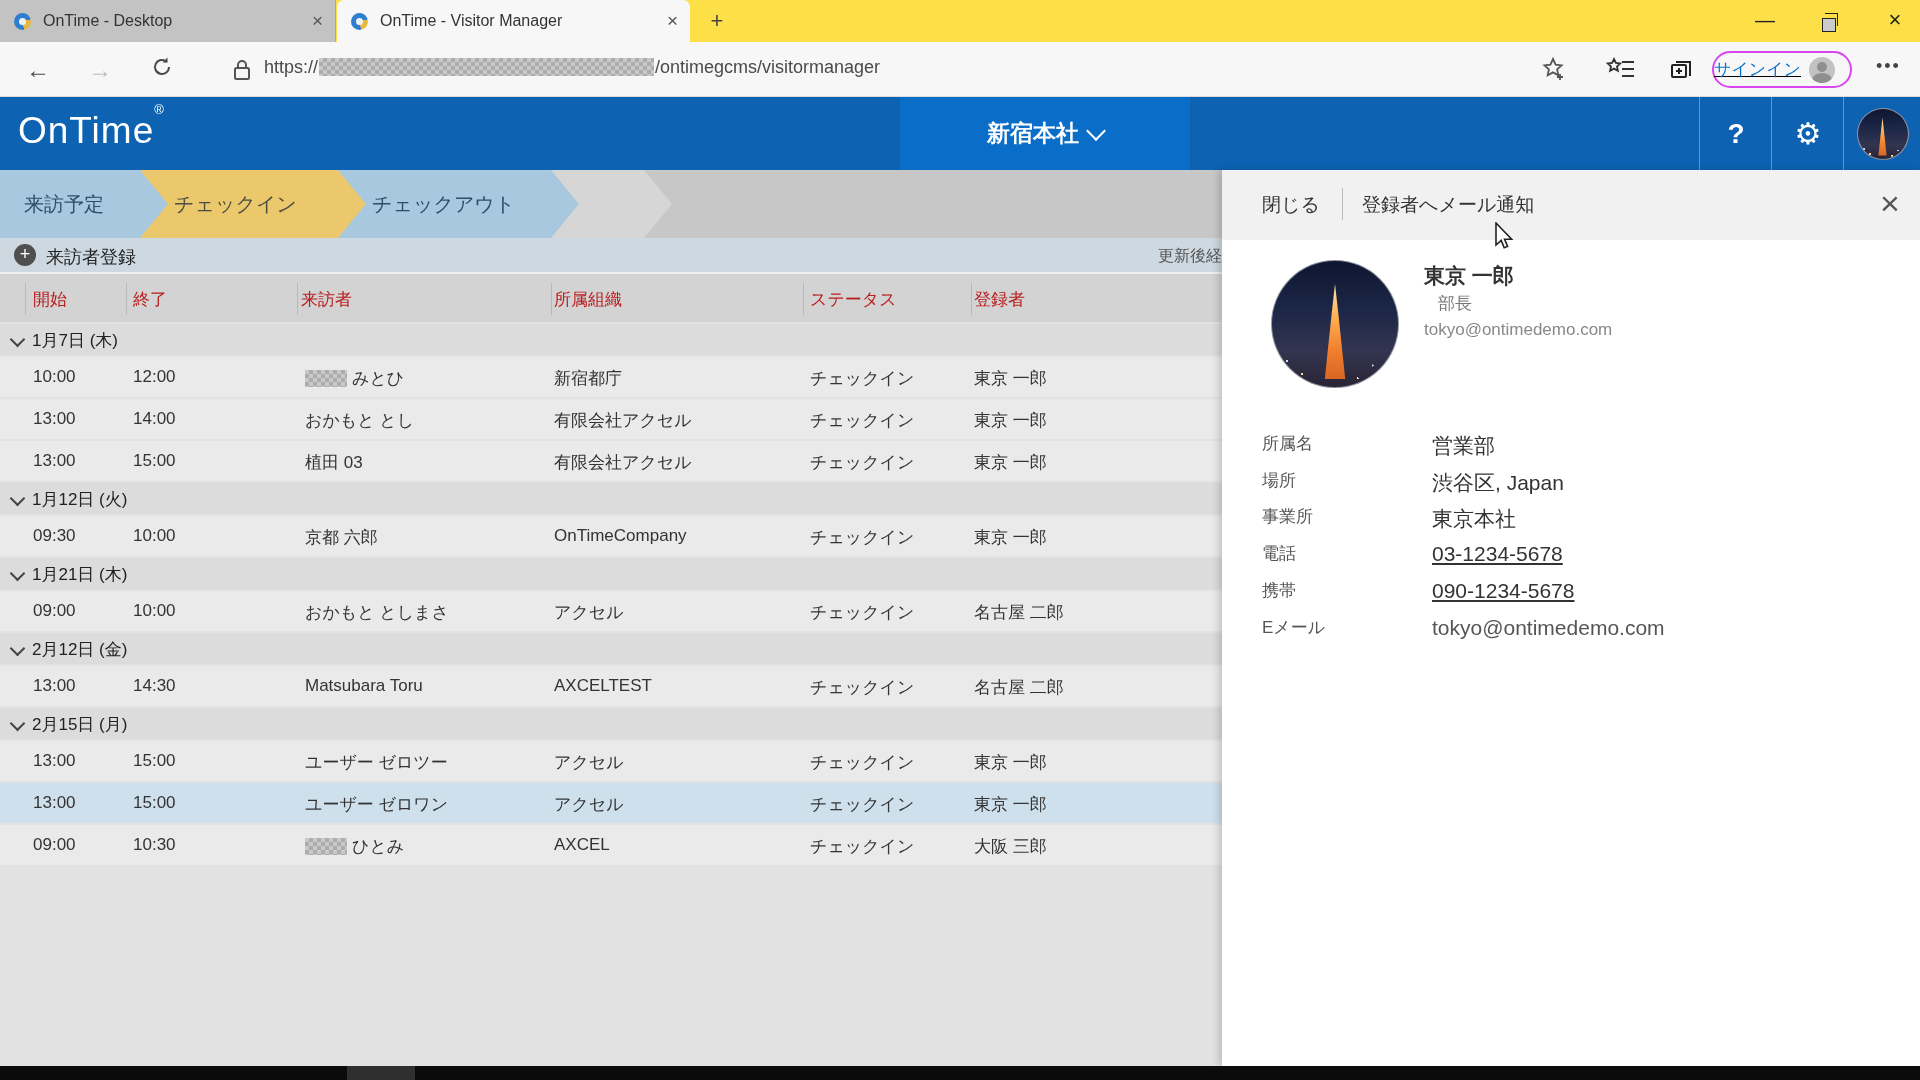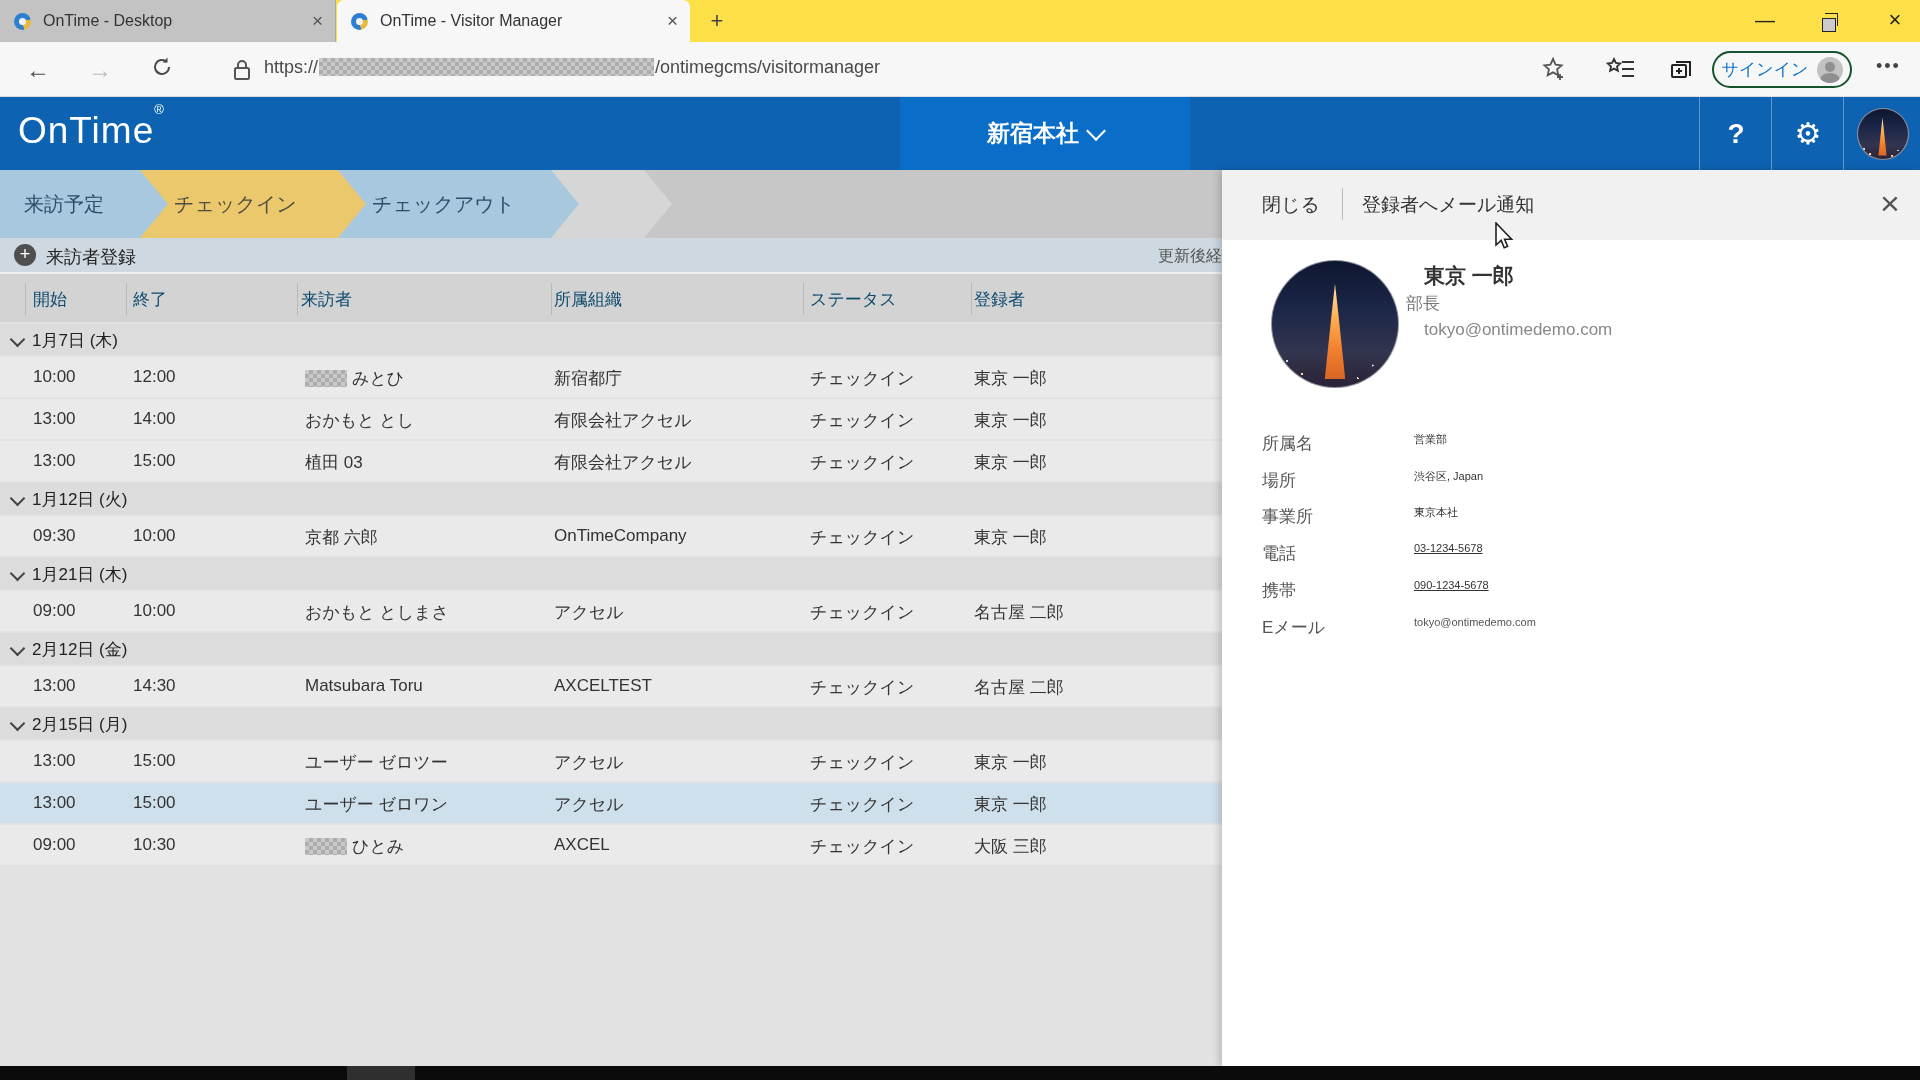--- a/index.html
+++ b/index.html
@@ -28,21 +28,21 @@
   .navbtn{position:absolute;top:12px;width:32px;height:32px;font-size:24px;line-height:32px;text-align:center;color:#4a4a4a;}
   .navbtn.fwd{color:#bdbdbd;}
   .lock{position:absolute;left:232px;top:16px;}
   .urltext{position:absolute;left:264px;top:15px;font-size:18px;color:#4a4a4a;white-space:nowrap;}
   .pix{display:inline-block;background:#c9c9c9;background-image:
       linear-gradient(45deg,#adadad 25%,transparent 25%,transparent 75%,#adadad 75%),
       linear-gradient(45deg,#adadad 25%,transparent 25%,transparent 75%,#adadad 75%);
       background-size:8px 8px;background-position:0 0,4px 4px;vertical-align:middle;}
   .url-pix{width:335px;height:18px;margin:0 1px 3px 1px;}
   .tb-ico{position:absolute;top:14px;}
-  .signin{position:absolute;left:1712px;top:9px;width:140px;height:37px;border:2px solid #14532d;border-radius:19px;display:flex;align-items:center;justify-content:center;gap:8px;box-sizing:border-box;}
+  .signin{position:absolute;left:1712px;top:9px;width:140px;height:37px;border:2px solid #d946ef;border-radius:19px;display:flex;align-items:center;gap:8px;box-sizing:border-box;text-decoration:underline;}
   .signin .stxt{color:#0b71c9;font-size:17px;}
   .pavatar{width:26px;height:26px;border-radius:50%;background:#c2c2c2;position:relative;overflow:hidden;}
   .pavatar::before{content:"";position:absolute;left:8px;top:5px;width:10px;height:10px;border-radius:50%;background:#8f8f8f;}
   .pavatar::after{content:"";position:absolute;left:3px;top:16px;width:20px;height:14px;border-radius:50%;background:#8f8f8f;}
   .moremenu{position:absolute;left:1876px;top:14px;font-size:18px;color:#444;letter-spacing:2px;}
 
   
   .appheader{position:absolute;left:0;top:97px;width:1920px;height:73px;background:#0d63b2;}
   .logo{position:absolute;left:18px;top:13px;color:#fff;font-size:37px;letter-spacing:1px;}
   .logo sup{font-size:13px;top:-16px;position:relative;}
@@ -77,46 +77,46 @@
   .atab.empty{left:551px;width:121px;background:#d6d6d6;clip-path:polygon(0 0,calc(100% - 28px) 0,100% 50%,calc(100% - 28px) 100%,0 100%,28px 50%);}
 
   
   .subbar{position:absolute;left:0;top:238px;width:1920px;height:34px;background:#cdd8e0;}
   .addcircle{position:absolute;left:14px;top:6px;width:22px;height:22px;border-radius:50%;background:#4f4f4f;color:#fff;font-size:18px;line-height:21px;text-align:center;}
   .regtxt{position:absolute;left:46px;top:7px;font-size:18px;color:#222;}
   .updtxt{position:absolute;left:1158px;top:8px;font-size:16px;color:#555;white-space:nowrap;}
 
   
   .thead{position:absolute;left:0;top:272px;width:1920px;height:50px;background:#d3d3d3;border-top:2px solid #f0f0f0;box-sizing:border-box;}
-  .thc{position:absolute;top:14px;font-size:17px;color:#0c4a6e;}
+  .thc{position:absolute;top:14px;font-size:17px;color:#b91c1c;}
   .tdiv{position:absolute;top:9px;height:32px;width:1px;background:#b9b9b9;}
   .rows{position:absolute;left:0;top:324px;width:1920px;}
   .group{position:relative;width:1920px;height:31px;background:#dcdcdc;margin-bottom:2px;}
   .group .chev{position:absolute;left:12px;top:10px;width:9px;height:9px;border-right:2px solid #444;border-bottom:2px solid #444;transform:rotate(45deg);}
   .group .gdate{position:absolute;left:32px;top:5px;font-size:17px;color:#222;}
   .row{position:relative;width:1920px;height:40px;background:#eaeaea;margin-bottom:2px;}
   .row.sel{background:#cfe0ed;}
   .cell{position:absolute;top:10px;font-size:17px;color:#333;white-space:nowrap;}
   .c-start{left:33px;} .c-end{left:133px;} .c-visitor{left:305px;} .c-org{left:554px;} .c-status{left:810px;} .c-reg{left:974px;}
   .name-pix{width:42px;height:17px;margin-right:5px;margin-bottom:2px;}
 
   
   .panel{position:absolute;left:1222px;top:170px;width:698px;height:896px;background:#ffffff;z-index:10;box-shadow:-3px 0 8px rgba(0,0,0,.18);}
   .phead{position:absolute;left:0;top:0;width:698px;height:70px;background:#f1f1f1;}
   .pclose-link{position:absolute;left:40px;top:22px;font-size:19px;color:#333;}
   .pdiv{position:absolute;left:120px;top:18px;width:1px;height:32px;background:#bbb;}
   .pnotify{position:absolute;left:140px;top:22px;font-size:19px;color:#333;}
   .px{position:absolute;left:658px;top:15px;font-size:34px;color:#555;line-height:36px;}
   .pavatar-big{position:absolute;left:49px;top:90px;width:126px;height:126px;}
   .pname{position:absolute;left:202px;top:92px;font-size:21px;font-weight:bold;color:#333;}
-  .ptitle{position:absolute;left:184px;top:122px;font-size:17px;color:#777;}
+  .ptitle{position:absolute;left:216px;top:122px;font-size:17px;color:#777;}
   .pemail{position:absolute;left:202px;top:150px;font-size:17px;color:#888;}
   .frow{position:absolute;left:0;width:698px;height:22px;}
   .flabel{position:absolute;left:40px;top:0;font-size:17px;color:#555;}
-  .fvalue{position:absolute;left:192px;top:0;font-size:11px;color:#333;}
+  .fvalue{position:absolute;left:210px;top:0;font-size:21px;color:#333;}
   .fvalue.link{text-decoration:underline;}
   .fvalue.dim{color:#555;}
 
   
   .cursor{position:absolute;left:1492px;top:222px;z-index:30;}
   .taskbar{position:absolute;left:0;top:1066px;width:1920px;height:14px;background:#0b0b0b;z-index:20;}
   .taskseg{position:absolute;left:347px;top:0;width:68px;height:14px;background:#2f2f2f;}
 </style>
 </head>
 <body>

